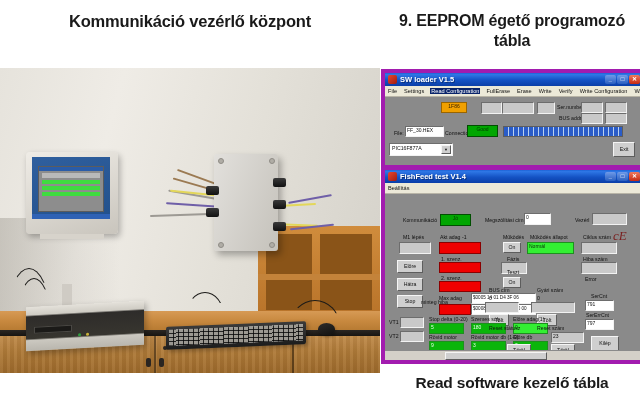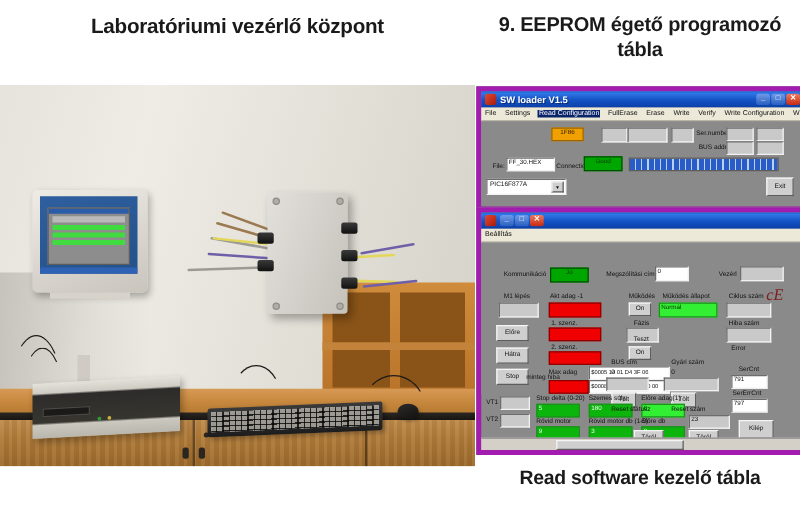--- a/index.html
+++ b/index.html
@@ -137,21 +137,21 @@
     background:repeating-linear-gradient(90deg,#2a5cc8 0 4px,#b9d0ef 4px 5px);}
   .sig{position:absolute;font-family:"Liberation Serif",serif;font-style:italic;
     color:#7a1f1f;font-size:13px;}
   .scroll-h{position:absolute;background:#d4d0c8;border-top:1px solid #8a8a8a;}
   .scroll-thumb{position:absolute;background:#cfcfcf;border:1px solid;
     border-color:#f5f5f5 #5d5d5d #5d5d5d #f5f5f5;}
 </style>
 </head>
 <body>
 
-<div class="caption" id="cap-left">Laboratóriumi vezérlő központ</div>
+<div class="caption" id="cap-left">Kommunikáció vezérlő központ</div>
 <div class="caption" id="cap-right">9. EEPROM égető programozó tábla</div>
 <div class="caption" id="cap-bottom">Read software kezelő tábla</div>
 
 <div id="photo">
   <div class="wall"></div>
   <div class="wall-shadow"></div>
 
   <div class="shelf"></div>
   <div class="shelf-in" style="left:266px;top:166px;width:46px;height:40px;"></div>
   <div class="shelf-in" style="left:320px;top:166px;width:52px;height:40px;"></div>
@@ -270,20 +270,21 @@
       <span class="combo-arrow">▼</span>
     </div>
 
     <div class="btn" style="left:228px;top:45px;width:20px;height:13px;line-height:13px;">Exit</div>
   </div>
 </div>
 
 <div class="win" id="fishfeed" style="left:381px;top:166px;width:257px;height:190px;">
   <div class="win-tb">
     <span class="win-ico"></span>
+    <span class="win-title">FishFeed test V1.4</span>
     <span class="win-btns">
       <span class="wb min">_</span>
       <span class="wb max">□</span>
       <span class="wb cls">✕</span>
     </span>
   </div>
   <div class="menubar">
     <span class="menu-item">Beállítás</span>
   </div>
   <div class="body-gray" style="height:122px;">

